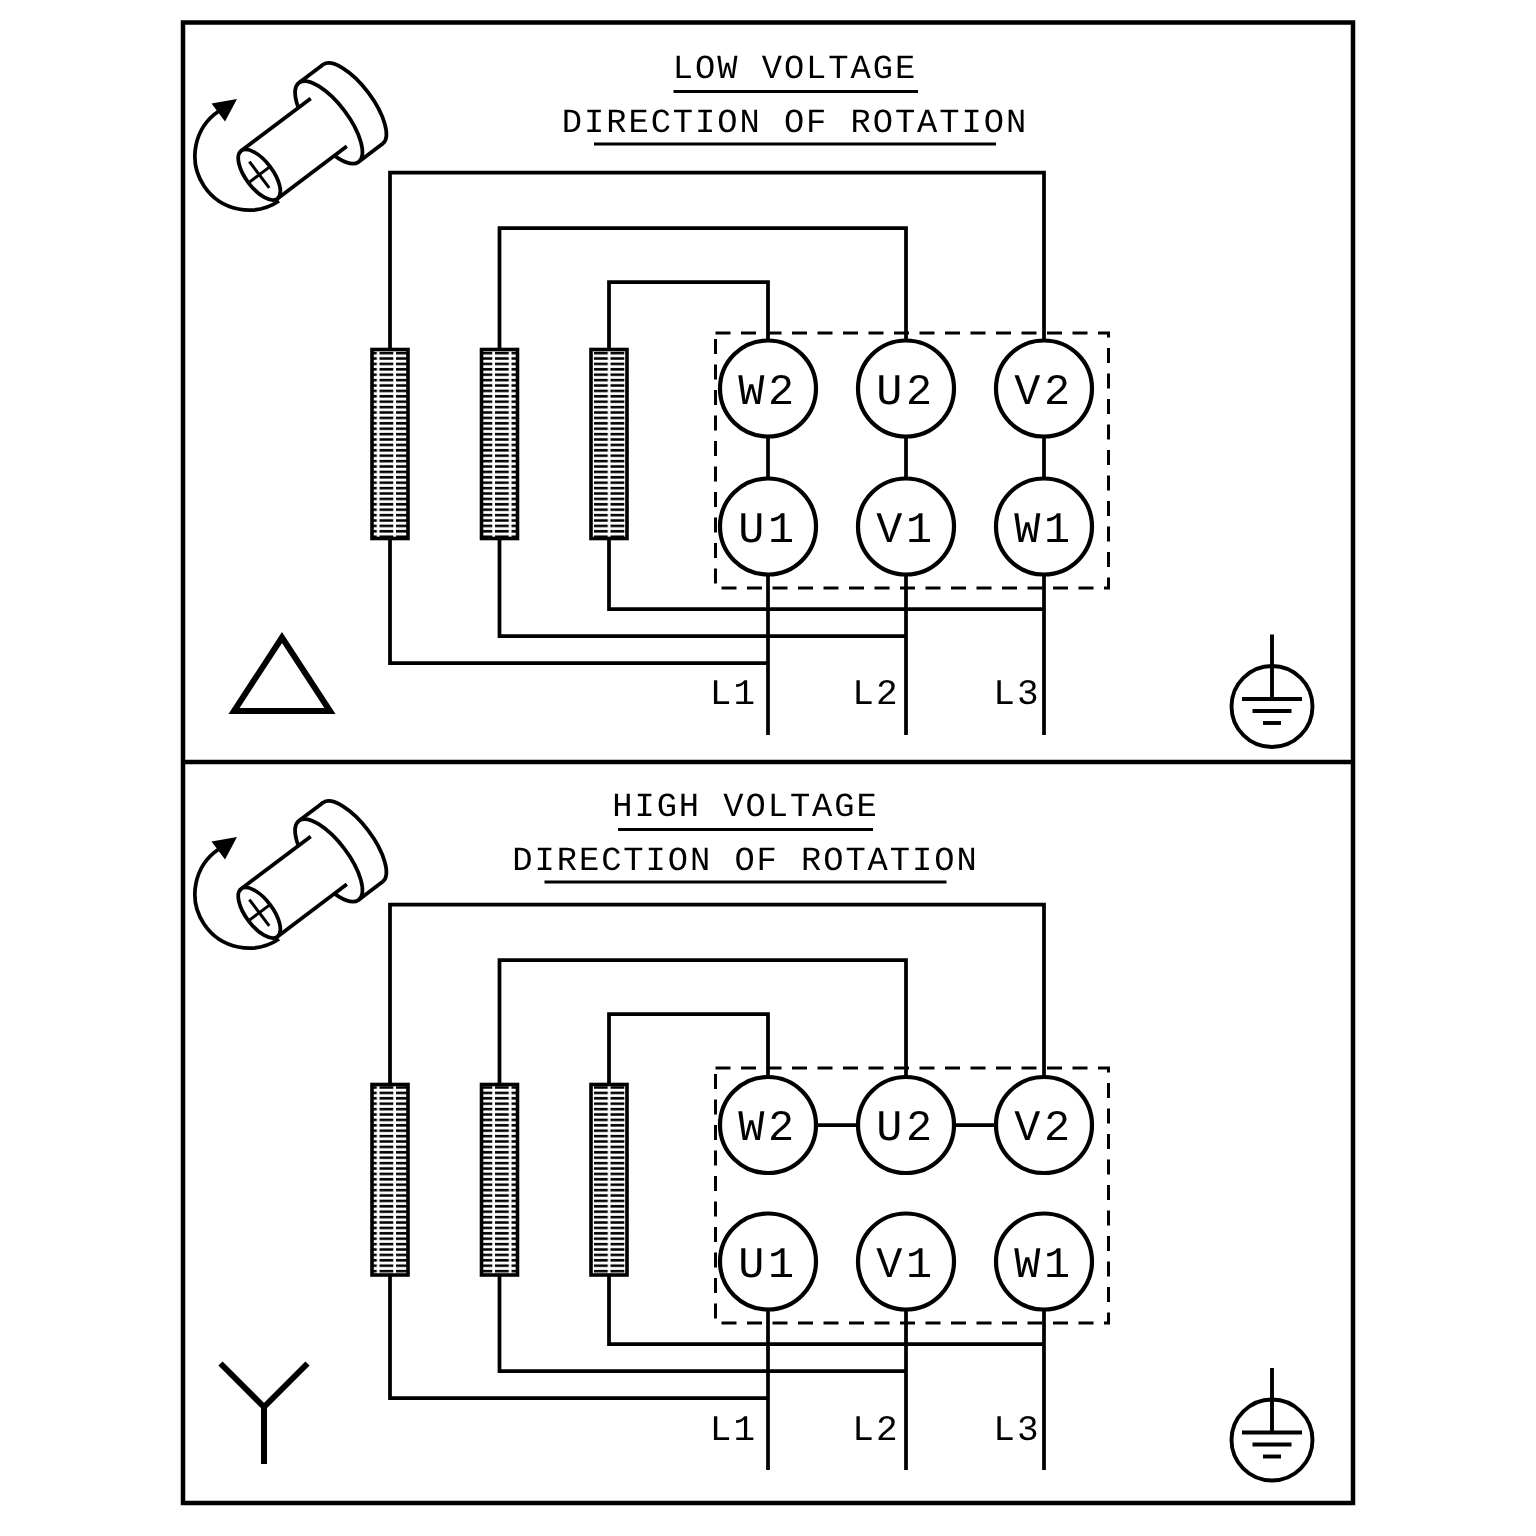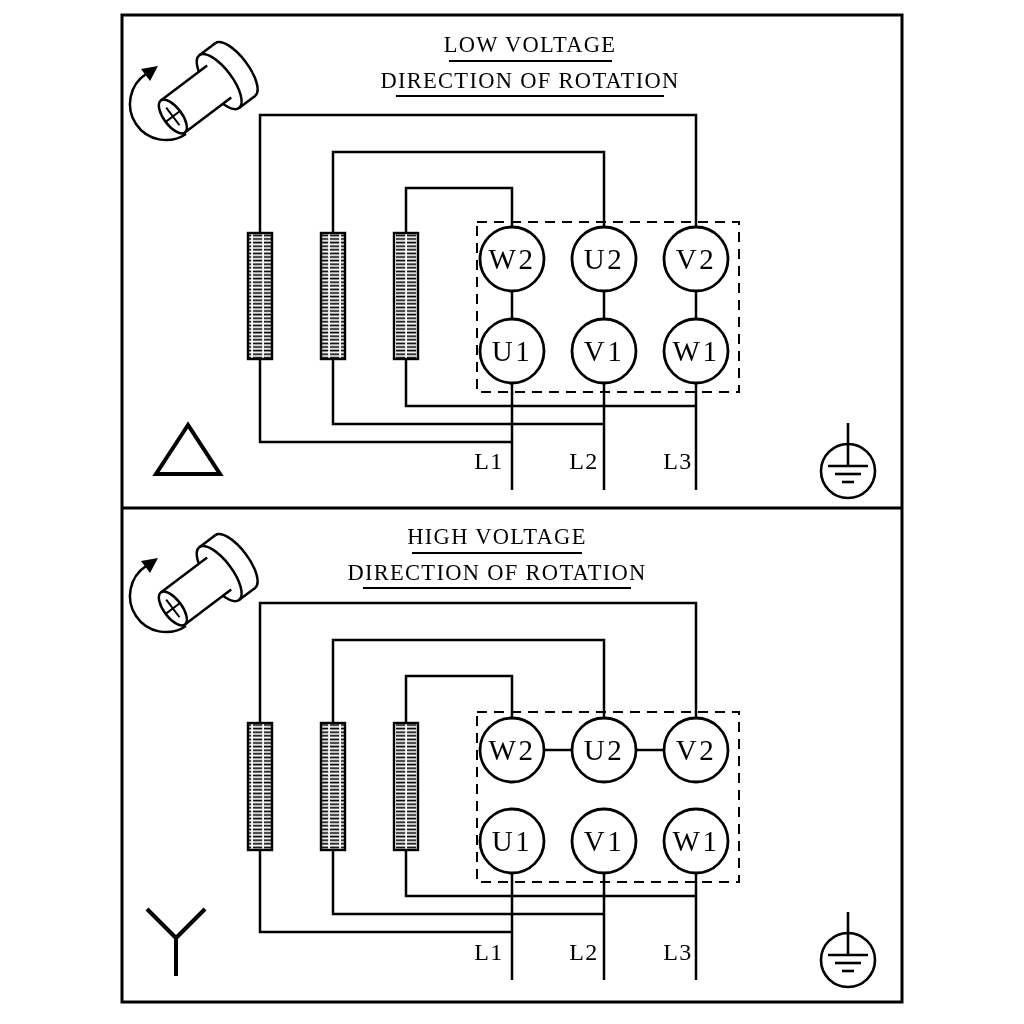--- a/index.html
+++ b/index.html
@@ -1,17 +1,17 @@
 <!DOCTYPE html>
 <html><head>
 <meta charset="utf-8">
 <style>
   html,body{margin:0;padding:0;background:#ffffff;}
   .stage{position:relative;width:1024px;height:1024px;background:#fff;
-         font-family:Liberation Serif, serif;}
+         font-family:Liberation Mono, monospace;}
   svg{position:absolute;left:0;top:0;}
   text{fill:#000000;}
   .t-title{font-size:22.5px;letter-spacing:1.3px;}
   .t-term{font-size:29px;letter-spacing:2.5px;}
   .t-line{font-size:24px;letter-spacing:1.5px;}
 </style>
 </head>
 <body>
 
 <div class="stage">

